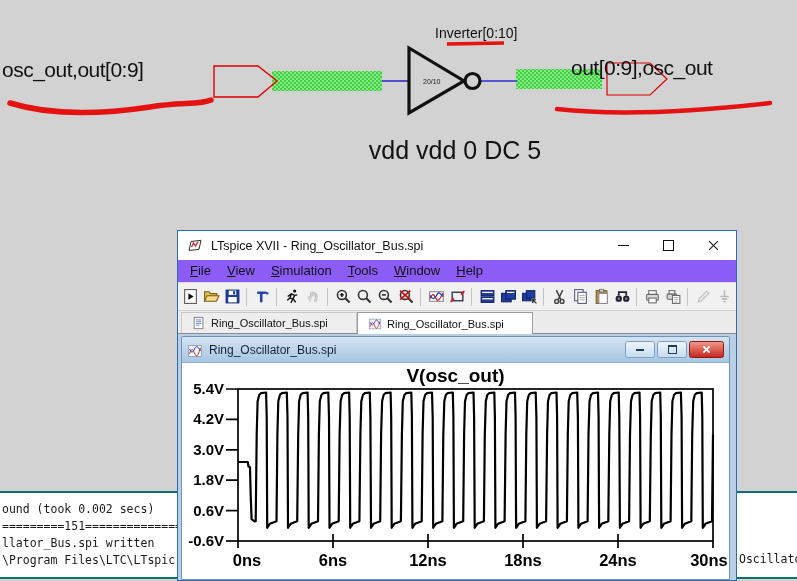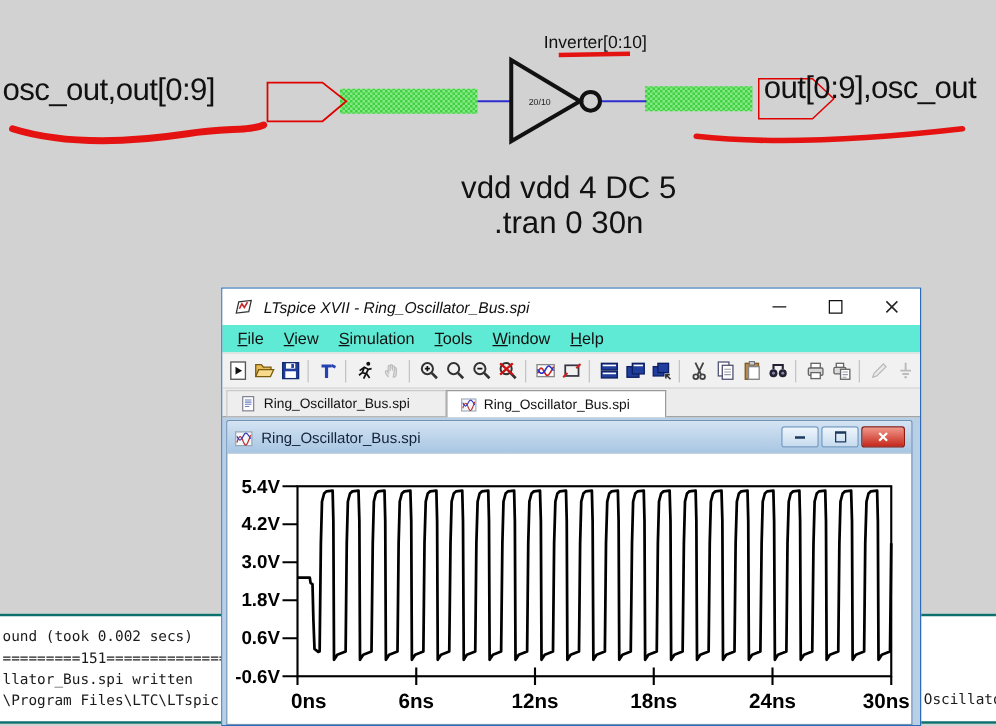--- a/index.html
+++ b/index.html
@@ -1,42 +1,42 @@
 <!DOCTYPE html>
 <html><head>
 <meta charset="utf-8">
 <style>
   html,body{margin:0;padding:0;background:#d2d2d2;font-family:"Liberation Sans",sans-serif;}
   #stage{position:relative;width:797px;height:581px;overflow:hidden;background:#d2d2d2;}
 
   
   #schematic-svg{position:absolute;left:0;top:0;pointer-events:none;}
-  .sch-label{position:absolute;color:#111;font-size:25px;letter-spacing:-0.5px;white-space:nowrap;}
+  .sch-label{position:absolute;color:#111;font-size:21px;letter-spacing:-0.5px;white-space:nowrap;}
   .inv-label{position:absolute;left:411px;top:25px;font-size:14px;color:#111;margin-left:24px;}
   .spice-text{position:absolute;left:190px;top:136px;width:530px;text-align:center;font-size:25px;line-height:28px;color:#111;}
 
   
   #log-panel{position:absolute;left:0;top:491px;width:797px;height:84px;background:#fff;
     border-top:2px solid #0e6f6f;border-bottom:2px solid #0e6f6f;z-index:1;}
   #log-lines{padding:8px 0 0 2px;font-family:"DejaVu Sans Mono","Liberation Mono",monospace;
     font-size:11.5px;line-height:17px;color:#1a1a1a;white-space:pre;}
   #log-right-fragment{position:absolute;left:739px;top:59px;font-family:"DejaVu Sans Mono","Liberation Mono",monospace;
     font-size:11.5px;color:#1a1a1a;white-space:pre;}
 
   
   #app-window{position:absolute;left:177px;top:230px;width:560px;height:351px;z-index:2;
     background:#fff;border:1px solid #2a6cb8;box-sizing:border-box;display:flex;flex-direction:column;}
-  #titlebar{height:29px;display:flex;align-items:center;background:#fff;flex:0 0 auto;font-style:italic;}
+  #titlebar{height:29px;display:flex;align-items:center;background:#fff;flex:0 0 auto;}
   #titlebar .app-icon{margin:0 7px 0 8px;width:18px;height:16px;}
   #titlebar .title-text{font-size:12.5px;color:#111;flex:1;}
   .win-btn{width:45px;height:29px;display:flex;align-items:center;justify-content:center;}
   .glyph-min{width:11px;height:0;border-top:1.4px solid #111;}
   .glyph-max{width:9px;height:9px;border:1.2px solid #111;}
 
-  #menubar{height:22px;display:flex;align-items:center;background:#5eead4;padding-left:4px;flex:0 0 auto;}
+  #menubar{height:22px;display:flex;align-items:center;background:#8b5cf6;padding-left:4px;flex:0 0 auto;}
   .menu-item{font-size:13px;color:#111;padding:0 8px;height:22px;line-height:22px;}
   .menu-item u{text-decoration:underline;}
 
   #toolbar{height:27px;display:flex;align-items:center;background:#f1f1f1;border-top:1px solid #dcdcdc;
     border-bottom:1px solid #d0d0d0;padding-left:2px;flex:0 0 auto;overflow:hidden;}
   .tb{width:21px;height:23px;display:flex;align-items:center;justify-content:center;flex:0 0 auto;}
   .tb svg{width:17px;height:17px;}
   .tb.disabled{opacity:.55;filter:grayscale(1);}
   .tb-sep{width:5px;height:18px;border-left:1px solid #c4c4c4;margin-left:3px;flex:0 0 auto;}
 
@@ -86,26 +86,25 @@
     <polygon points="607,63 650,63 667,79 650,95 607,95" fill="none" stroke="#e00000" stroke-width="1.2"></polygon>
     <polygon points="409,48 409,113 464,81" fill="none" stroke="#111" stroke-width="3.2"></polygon>
     <circle cx="472.5" cy="81" r="7.5" fill="none" stroke="#111" stroke-width="3.2"></circle>
     <text x="423" y="84" font-size="7" fill="#222" font-family="Liberation Sans, sans-serif">20/10</text>
     <line x1="447" y1="44" x2="504" y2="43" stroke="#e51212" stroke-width="3.6"></line>
     <path d="M10,103 C55,117 110,113 150,107 C180,102 200,105 211,100" fill="none" stroke="#e51212" stroke-width="5.5" stroke-linecap="round"></path>
     <path d="M557,109 C620,116 700,111 770,103" fill="none" stroke="#e51212" stroke-width="4.5" stroke-linecap="round"></path>
   </svg>
 
   <div class="sch-label" style="left:2px;top:58px;">osc_out,out[0:9]</div>
-  <div class="sch-label" style="left:571px;top:56px;margin-left:40px;">out[0:9],osc_out</div>
+  <div class="sch-label" style="left:571px;top:56px;">out[0:9],osc_out</div>
   <div class="inv-label">Inverter[0:10]</div>
 
   <div class="spice-text">
-    <div>vdd vdd 4 DC 5</div>
-    <div>.tran 0 30n</div>
+    <div>vdd vdd 0 DC 5</div>
   </div>
 
   <div id="log-panel">
     <div id="log-lines"><div>ound (took 0.002 secs)</div><div>=========151==============</div><div>llator_Bus.spi written</div><div>\Program Files\LTC\LTspic</div></div>
     <span id="log-right-fragment">Oscillator</span>
   </div>
 
   <div id="app-window">
 
     <div id="titlebar">
@@ -337,20 +336,21 @@
           <span class="cbtn blue">
               <span class="cglyph-restore"></span>
             </span>
           <span class="cbtn red">
             <svg width="9" height="9" viewBox="0 0 10 10">
                 <path d="M1.5 1.5l7 7M8.5 1.5l-7 7" stroke="#fff" stroke-width="2"></path>
               </svg>
           </span>
         </div>
         <div id="plot-pane">
+          <div id="plot-title">V(osc_out)</div>
           <svg id="plot-svg" width="546" height="221">
               <rect x="56" y="26" width="475" height="152" fill="none" stroke="#000" stroke-width="1.7"></rect>
               <line x1="44" y1="26" x2="56" y2="26" stroke="#000" stroke-width="1.7"></line>
               <text x="42" y="31" text-anchor="end" class="ylab">5.4V</text>
               <line x1="44" y1="56.39999999999999" x2="56" y2="56.39999999999999" stroke="#000" stroke-width="1.7"></line>
               <text x="42" y="61.39999999999999" text-anchor="end" class="ylab">4.2V</text>
               <line x1="44" y1="86.8" x2="56" y2="86.8" stroke="#000" stroke-width="1.7"></line>
               <text x="42" y="91.8" text-anchor="end" class="ylab">3.0V</text>
               <line x1="44" y1="117.19999999999999" x2="56" y2="117.19999999999999" stroke="#000" stroke-width="1.7"></line>
               <text x="42" y="122.19999999999999" text-anchor="end" class="ylab">1.8V</text>

